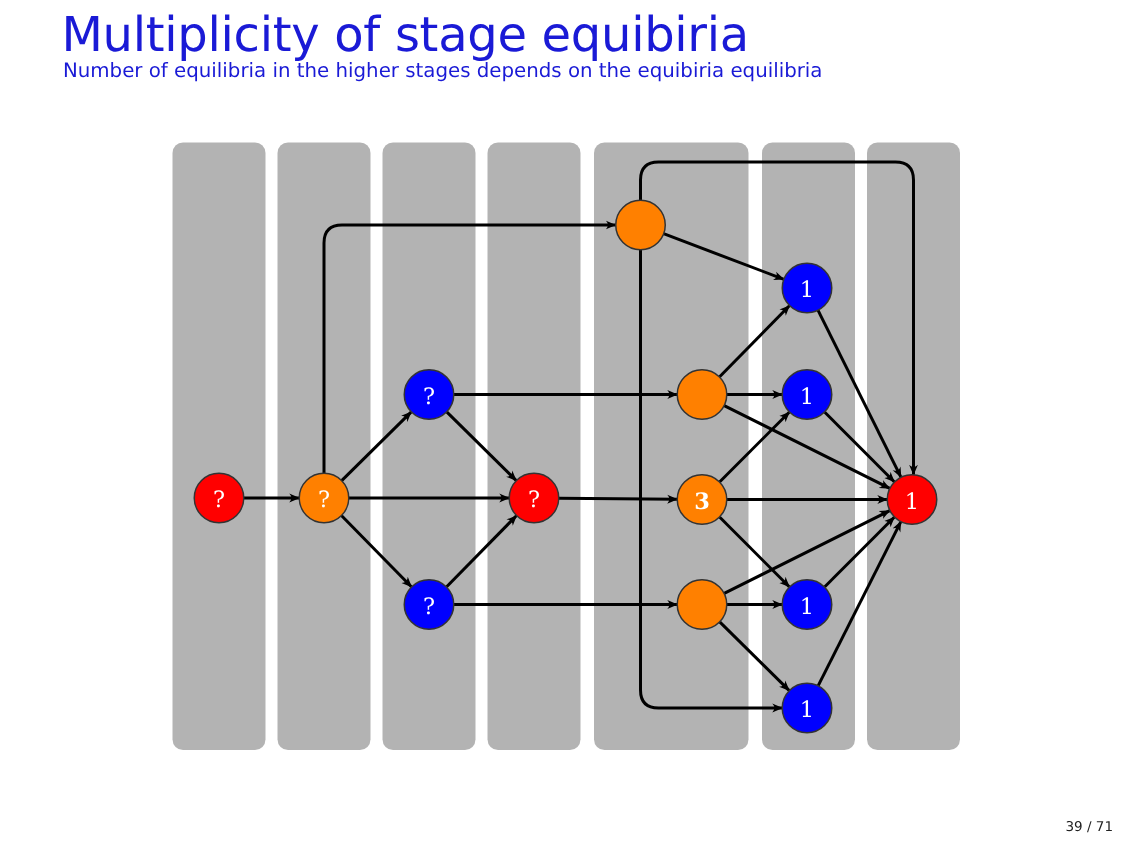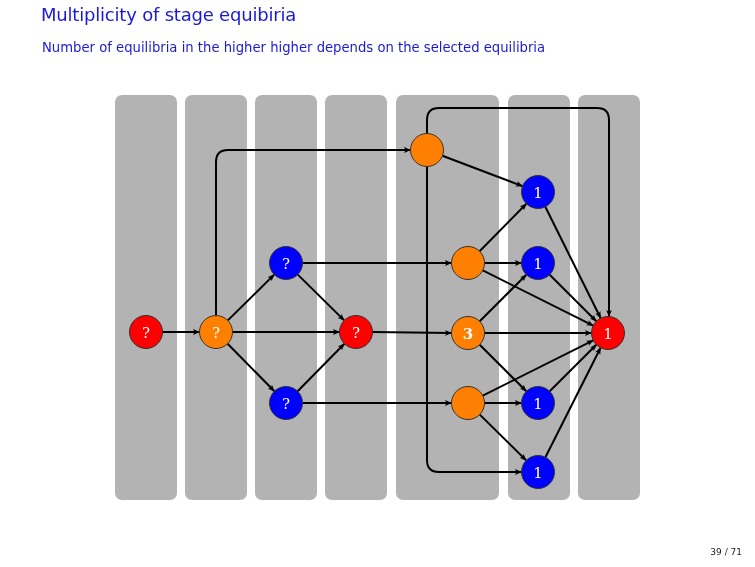--- a/index.html
+++ b/index.html
@@ -1,27 +1,27 @@
 <!DOCTYPE html>
 <html><head>
 <meta charset="utf-8">
 <style>
   html, body { margin:0; padding:0; background:#ffffff; }
   body { width:755px; height:567px; position:relative; overflow:hidden; font-family:"DejaVu Sans", sans-serif; }
-  .title { position:absolute; left:41px; top:4px; font-size:18px; color:#1a1ad6; font-family:"DejaVu Sans", sans-serif; letter-spacing:-0.2px; white-space:nowrap; }
+  .title { position:absolute; left:41px; top:4px; font-size:32px; color:#1a1ad6; font-family:"DejaVu Sans", sans-serif; letter-spacing:-0.2px; white-space:nowrap; }
   .subtitle { position:absolute; left:42px; top:40px; font-size:13.2px; color:#1a1ad6; font-family:"DejaVu Sans", sans-serif; white-space:nowrap; }
   .pagenum { position:absolute; right:13px; top:547px; font-size:9px; font-weight:normal; color:#222; font-family:"DejaVu Sans", sans-serif; }
   svg { position:absolute; left:0; top:0; }
   .nodelabel { font-family:"DejaVu Serif", serif; font-size:15px; fill:#fff; text-anchor:middle; dominant-baseline:central; }
 </style>
 </head>
 <body>
 
 <div class="title">Multiplicity of stage equibiria</div>
-<div class="subtitle">Number of equilibria in the higher higher depends on the selected equilibria</div>
+<div class="subtitle">Number of equilibria in the higher stages depends on the equibiria equilibria</div>
 
 <svg id="diagram" width="755" height="567" viewBox="0 0 755 567">
   <defs>
     <marker id="arrow" viewBox="0 0 10 10" refX="9.5" refY="5" markerWidth="7" markerHeight="7" orient="auto-start-reverse" markerUnits="userSpaceOnUse">
       <path d="M0,0.8 Q4,5 0,9.2 L10,5 Z" fill="#000"></path>
     </marker>
   </defs>
   <g id="columns">
       <rect x="115" y="95" width="62" height="405" rx="7" fill="#b3b3b3"></rect>
       <rect x="185" y="95" width="62" height="405" rx="7" fill="#b3b3b3"></rect>

